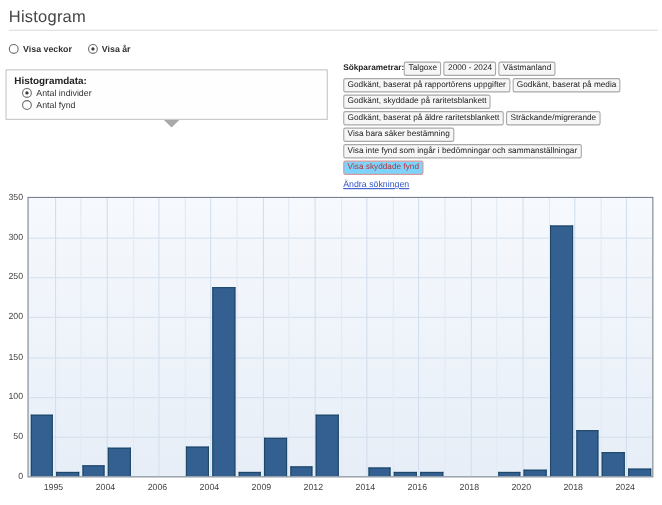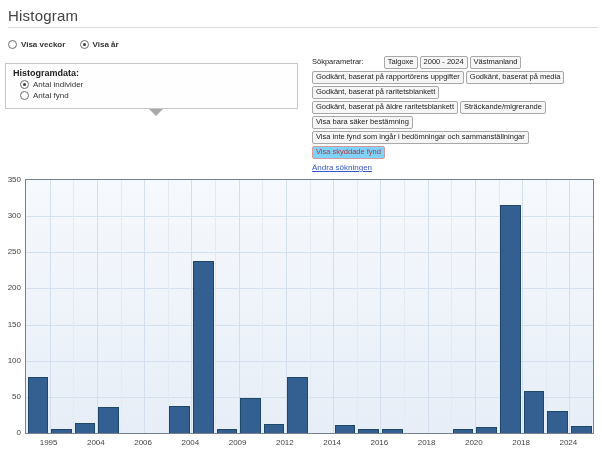--- a/index.html
+++ b/index.html
@@ -27,21 +27,21 @@
     background:#fefefe; padding:4px 7px; }
   .hd-title { font-size:9px; font-weight:700; color:#222; }
   .hd-opt { display:block; margin:2px 0 0 7px; font-size:8px; cursor:pointer; }
   .pointer-triangle { left:149px; top:109px; width:0; height:0;
     border-left:7px solid transparent; border-right:7px solid transparent;
     border-top:7px solid #a9a9a9; }
 
   
   .search-col { left:312px; top:56px; width:288px; font-size:7.5px; line-height:10px; }
   .tag-row { margin-bottom:1px; }
-  .sp-label { font-weight:400; color:#222; margin-right:20px; font-size:7.5px; }
+  .sp-label { font-weight:700; color:#222; margin-right:0; font-size:7.5px; }
   .tag { display:inline-block; border:1px solid #a8a8a8; background:#f6f6f6; color:#222;
     border-radius:2px; padding:0px 3px 1px 3px; margin:0 2px 1px 0; cursor:pointer; white-space:nowrap; }
   .tag.protected { color:#bb3333; border-color:#d79a9a; background:#7dd3fc; }
   .edit-link { display:inline-block; margin-top:2px; font-size:8px; color:#3355cc;
     text-decoration:underline; cursor:pointer; }
   .export-btn { display:block; margin-top:9px; font-size:8px; color:#222;
     padding:3px 8px; border:1px solid #979797; border-radius:2px;
     background:linear-gradient(#fdfdfd,#e5e5e5); cursor:pointer;
     font-family:"Liberation Sans", sans-serif; }
 
@@ -80,21 +80,21 @@
   <span class="hd-opt radio-item">
     <span class="radio-circle"></span><span class="lbl">Antal fynd</span>
   </span>
 </div>
 <div class="abs pointer-triangle"></div>
 
 <div class="abs search-col">
   <div id="tag-rows">
       <div class="tag-row"><span class="sp-label">Sökparametrar:</span><span class="tag">Talgoxe</span><span class="tag">2000 - 2024</span><span class="tag">Västmanland</span></div>
       <div class="tag-row"><span class="tag">Godkänt, baserat på rapportörens uppgifter</span><span class="tag">Godkänt, baserat på media</span></div>
-      <div class="tag-row"><span class="tag">Godkänt, baserat på raritetsblankett</span></div>
+      <div class="tag-row"><span class="tag">Godkänt, skyddade på raritetsblankett</span></div>
       <div class="tag-row"><span class="tag">Godkänt, baserat på äldre raritetsblankett</span><span class="tag">Sträckande/migrerande</span></div>
       <div class="tag-row"><span class="tag">Visa bara säker bestämning</span></div>
       <div class="tag-row"><span class="tag">Visa inte fynd som ingår i bedömningar och sammanställningar</span></div>
       <div class="tag-row"><span class="tag protected" style="color: rgb(187, 51, 51);">Visa skyddade fynd</span></div>
     </div>
   <span class="edit-link">Ändra sökningen</span>
   <button class="export-btn">Exportera histogram till csv-fil</button>
 </div>
 
 <div class="abs" id="chart">

